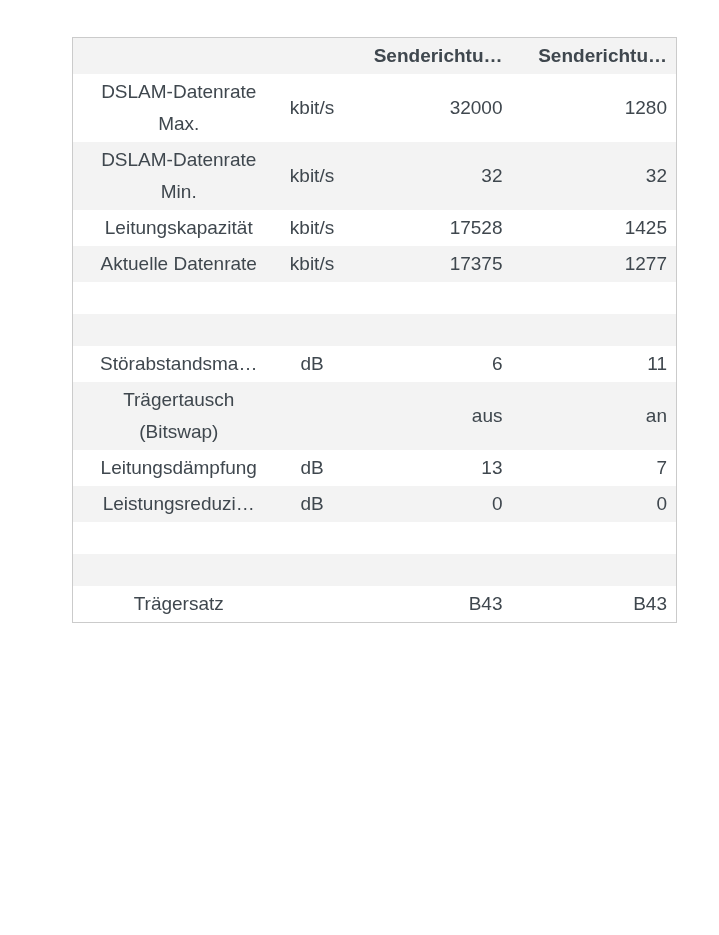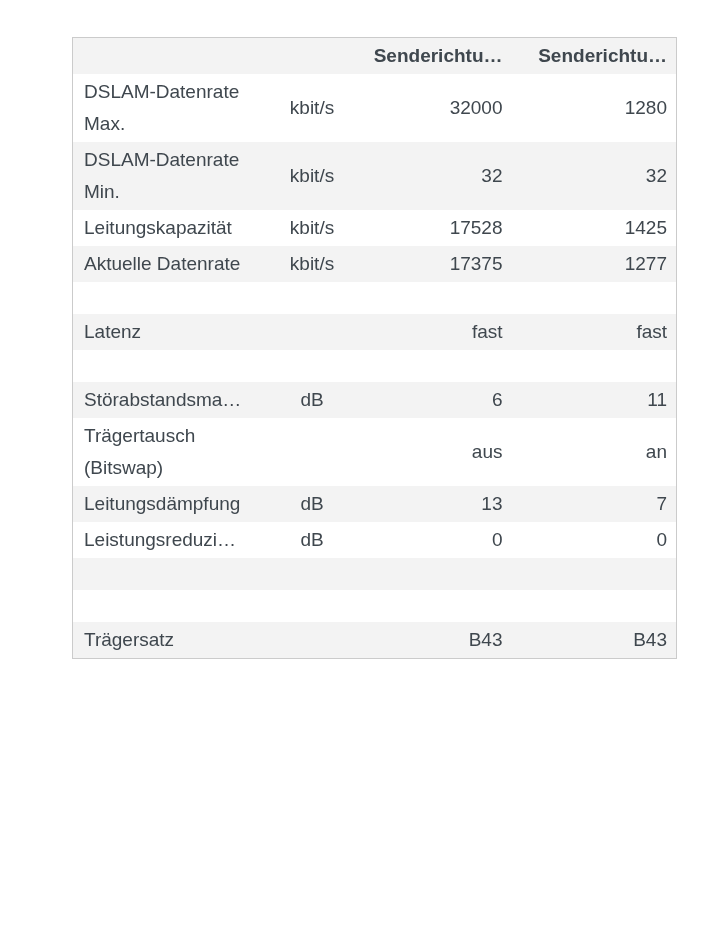--- a/index.html
+++ b/index.html
@@ -42,21 +42,21 @@
     height: 32px;
     vertical-align: middle;
     font-weight: 400;
     overflow: hidden;
   }
   thead th { font-weight: 700; }
   thead tr { background: var(--stripe); }
   tbody tr { background: var(--plain); }
   tbody tr:nth-child(even) { background: var(--stripe); }
   .c-label {
-    text-align: left;
+    text-align: center;
     padding-left: 11px;
     white-space: pre-line;
   }
   .c-unit {
     text-align: center;
     padding-left: 5px;
   }
   .c-num {
     text-align: right;
     padding-right: 9px;
@@ -108,26 +108,20 @@
         <td class="c-num">17375</td>
         <td class="c-num">1277</td>
       </tr>
       <tr>
         <td class="c-label"></td>
         <td class="c-unit"></td>
         <td class="c-num"></td>
         <td class="c-num"></td>
       </tr>
       <tr>
-        <td class="c-label">Latenz</td>
-        <td class="c-unit"></td>
-        <td class="c-num">fast</td>
-        <td class="c-num">fast</td>
-      </tr>
-      <tr>
         <td class="c-label"></td>
         <td class="c-unit"></td>
         <td class="c-num"></td>
         <td class="c-num"></td>
       </tr>
       <tr>
         <td class="c-label">Störabstandsma…</td>
         <td class="c-unit">dB</td>
         <td class="c-num">6</td>
         <td class="c-num">11</td>

